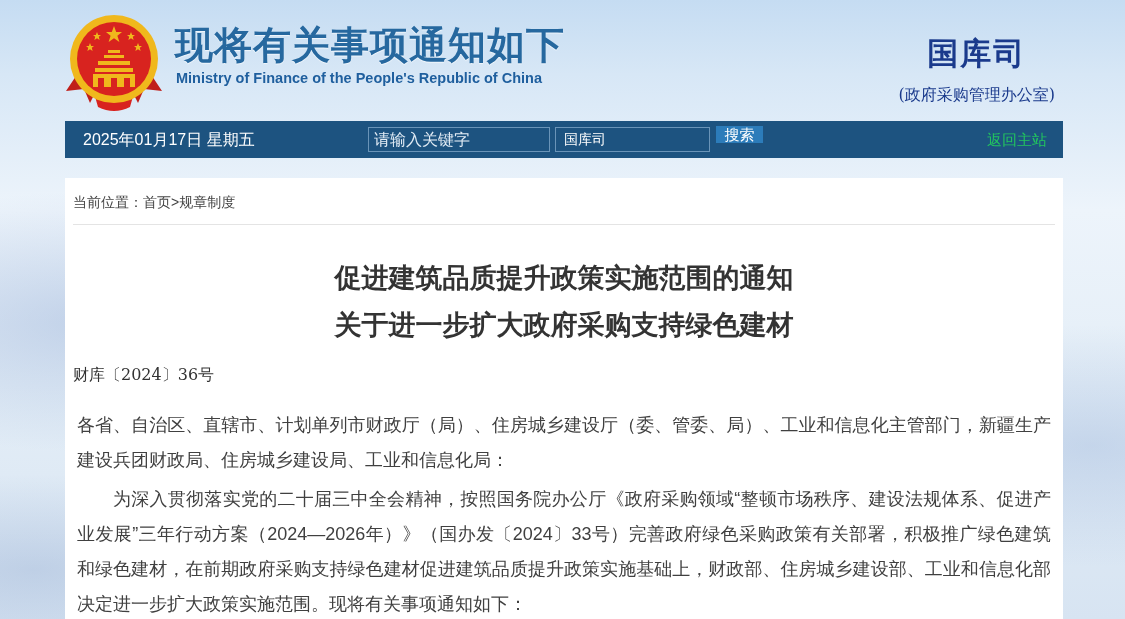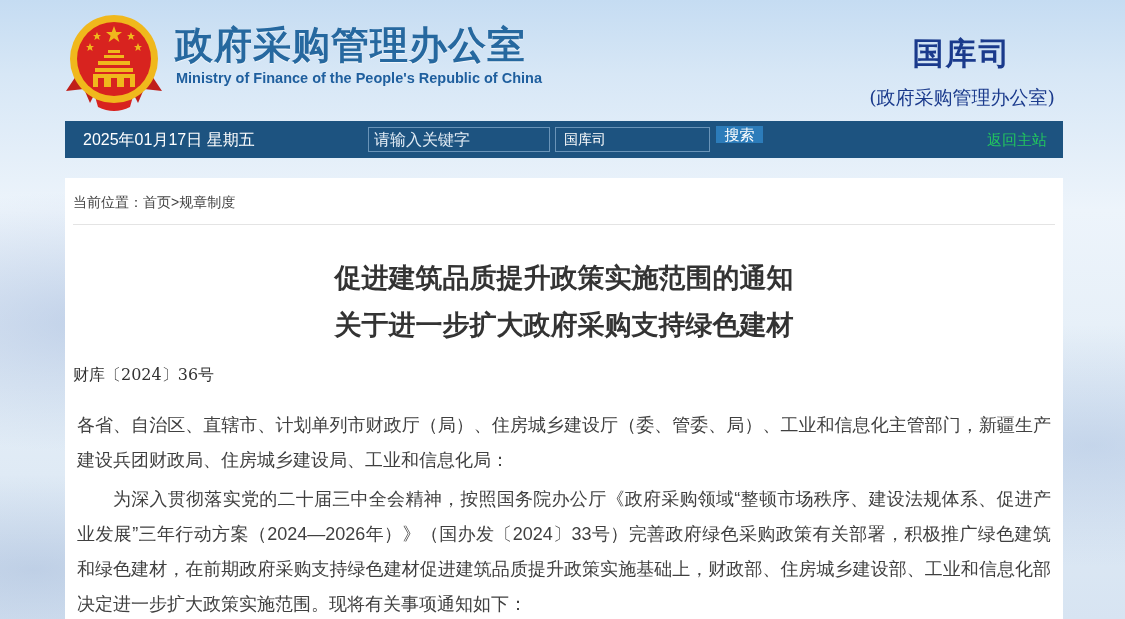--- a/index.html
+++ b/index.html
@@ -27,21 +27,21 @@
   }
   .site-subtitle {
     position:absolute; left:176px; top:70px;
     font-size:14.5px; font-weight:bold; color:#1f5f9e;
   }
   .dept {
     position:absolute; right:70px; top:33px; text-align:center; color:#1a3a8c;
     font-family:"DejaVu Serif", serif;
   }
   .dept-title { font-size:31px; font-weight:600; letter-spacing:2px; }
-  .dept-subtitle { font-size:19px; margin-top:10px; }
+  .dept-subtitle { font-size:16px; margin-top:10px; }
 
   
   .navbar {
     position:absolute; left:65px; top:121px; width:998px; height:37px;
     background:#1d5380;
   }
   .nav-date {
     position:absolute; left:18px; top:0; line-height:37px;
     color:#ffffff; font-size:16px;
   }
@@ -108,21 +108,21 @@
       <rect x="44" y="37" width="12" height="3" fill="#f0b81c"></rect>
       <rect x="40" y="42" width="20" height="3" fill="#f0b81c"></rect>
       <rect x="34" y="48" width="32" height="4" fill="#f0b81c"></rect>
       <rect x="31" y="55" width="38" height="4" fill="#f0b81c"></rect>
       <rect x="29" y="61" width="42" height="13" fill="#f0b81c"></rect>
       <rect x="34" y="65" width="6" height="9" fill="#d8231f"></rect>
       <rect x="47" y="65" width="6" height="9" fill="#d8231f"></rect>
       <rect x="60" y="65" width="6" height="9" fill="#d8231f"></rect>
     </svg>
   </div>
-  <div class="site-title">政府采购管理办公室</div>
+  <div class="site-title">现将有关事项通知如下</div>
   <div class="site-subtitle">Ministry of Finance of the People's Republic of China</div>
   <div class="dept">
     <div class="dept-title">国库司</div>
     <div class="dept-subtitle">(政府采购管理办公室)</div>
   </div>
 
   <div class="navbar">
     <div class="nav-date">2025年01月17日  星期五</div>
     <input class="nav-search-input" type="text" placeholder="请输入关键字" style="">
     <div class="nav-select">国库司</div>

